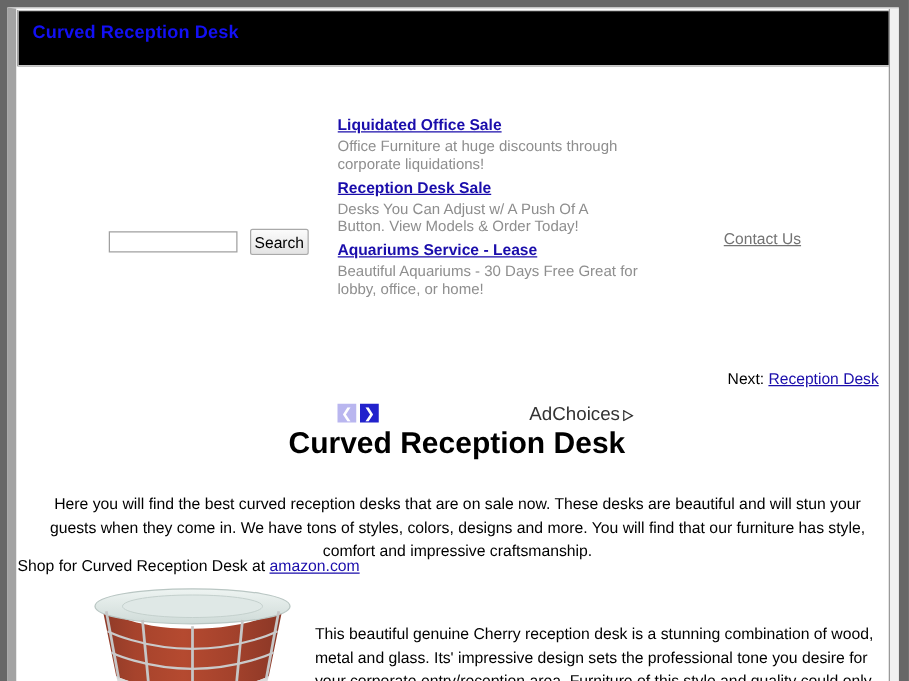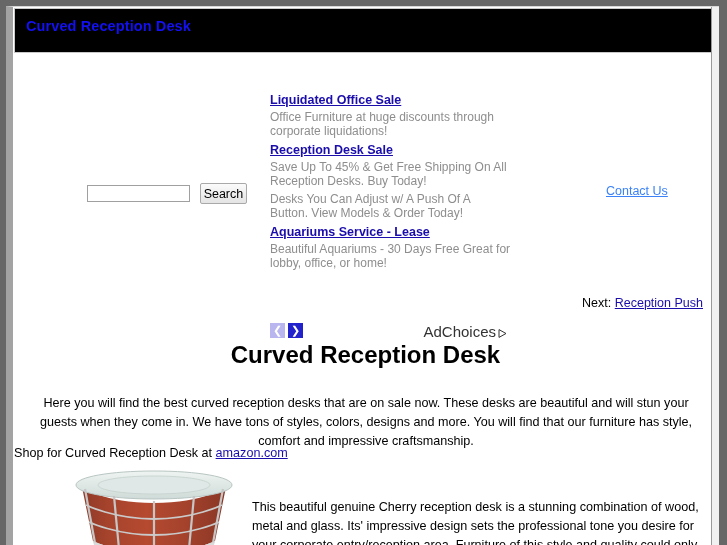--- a/index.html
+++ b/index.html
@@ -171,23 +171,23 @@
   }
   #adchoices .tri {
     display: inline-block;
     margin-left: 2px;
     vertical-align: -1px;
   }
 
   
   #contact-us {
     position: absolute;
-    left: 592px;
+    left: 565px;
     top: 130px;
-    color: #3b82f6;
+    color: #737373;
     font-size: 12.5px;
     text-decoration: underline;
     cursor: pointer;
     white-space: nowrap;
   }
 
   
   #next-row {
     position: absolute;
     right: 14px;
@@ -282,41 +282,40 @@
 
       <div id="contact-us">Contact Us</div>
 
       <div id="ad-block">
         <div class="ad-unit">
           <div class="ad-title">Liquidated Office Sale</div>
           <div class="ad-desc">Office Furniture at huge discounts through corporate liquidations!</div>
         </div>
         <div class="ad-unit">
           <div class="ad-title">Reception Desk Sale</div>
-          <div class="ad-desc">Save Up To 45% &amp; Get Free Shipping On All Reception Desks. Buy Today!</div>
         </div>
         <div class="ad-unit">
           <div class="ad-desc">Desks You Can Adjust w/ A Push Of A Button. View Models &amp; Order Today!</div>
         </div>
         <div class="ad-unit">
           <div class="ad-title">Aquariums Service - Lease</div>
           <div class="ad-desc">Beautiful Aquariums - 30 Days Free Great for lobby, office, or home!</div>
         </div>
       </div>
 
       <div id="ad-footer">
         <span id="ad-prev" class="ad-arrow">❮</span><span id="ad-next" class="ad-arrow">❯</span>
         <span id="adchoices"><span>AdChoices</span><span class="tri"><svg width="9" height="9" viewBox="0 0 9 9">
                 <path d="M1 0.6 L1 8.4 L8 4.5 Z" fill="none" stroke="#333" stroke-width="1"></path>
               </svg></span></span>
       </div>
 
       <div id="next-row">
         <span>Next:</span>
-        <span id="next-link">Reception Push</span>
+        <span id="next-link">Reception Desk</span>
       </div>
 
       <h1 id="page-title">Curved Reception Desk</h1>
 
       <p id="intro">Here you will find the best curved reception desks that are on sale now. These desks are beautiful and will stun your guests when they come in. We have tons of styles, colors, designs and more. You will find that our furniture has style, comfort and impressive craftsmanship.</p>
 
       <div id="shop-line">
         <span>Shop for Curved Reception Desk at</span>
         <span id="amazon-link">amazon.com</span>
       </div>

